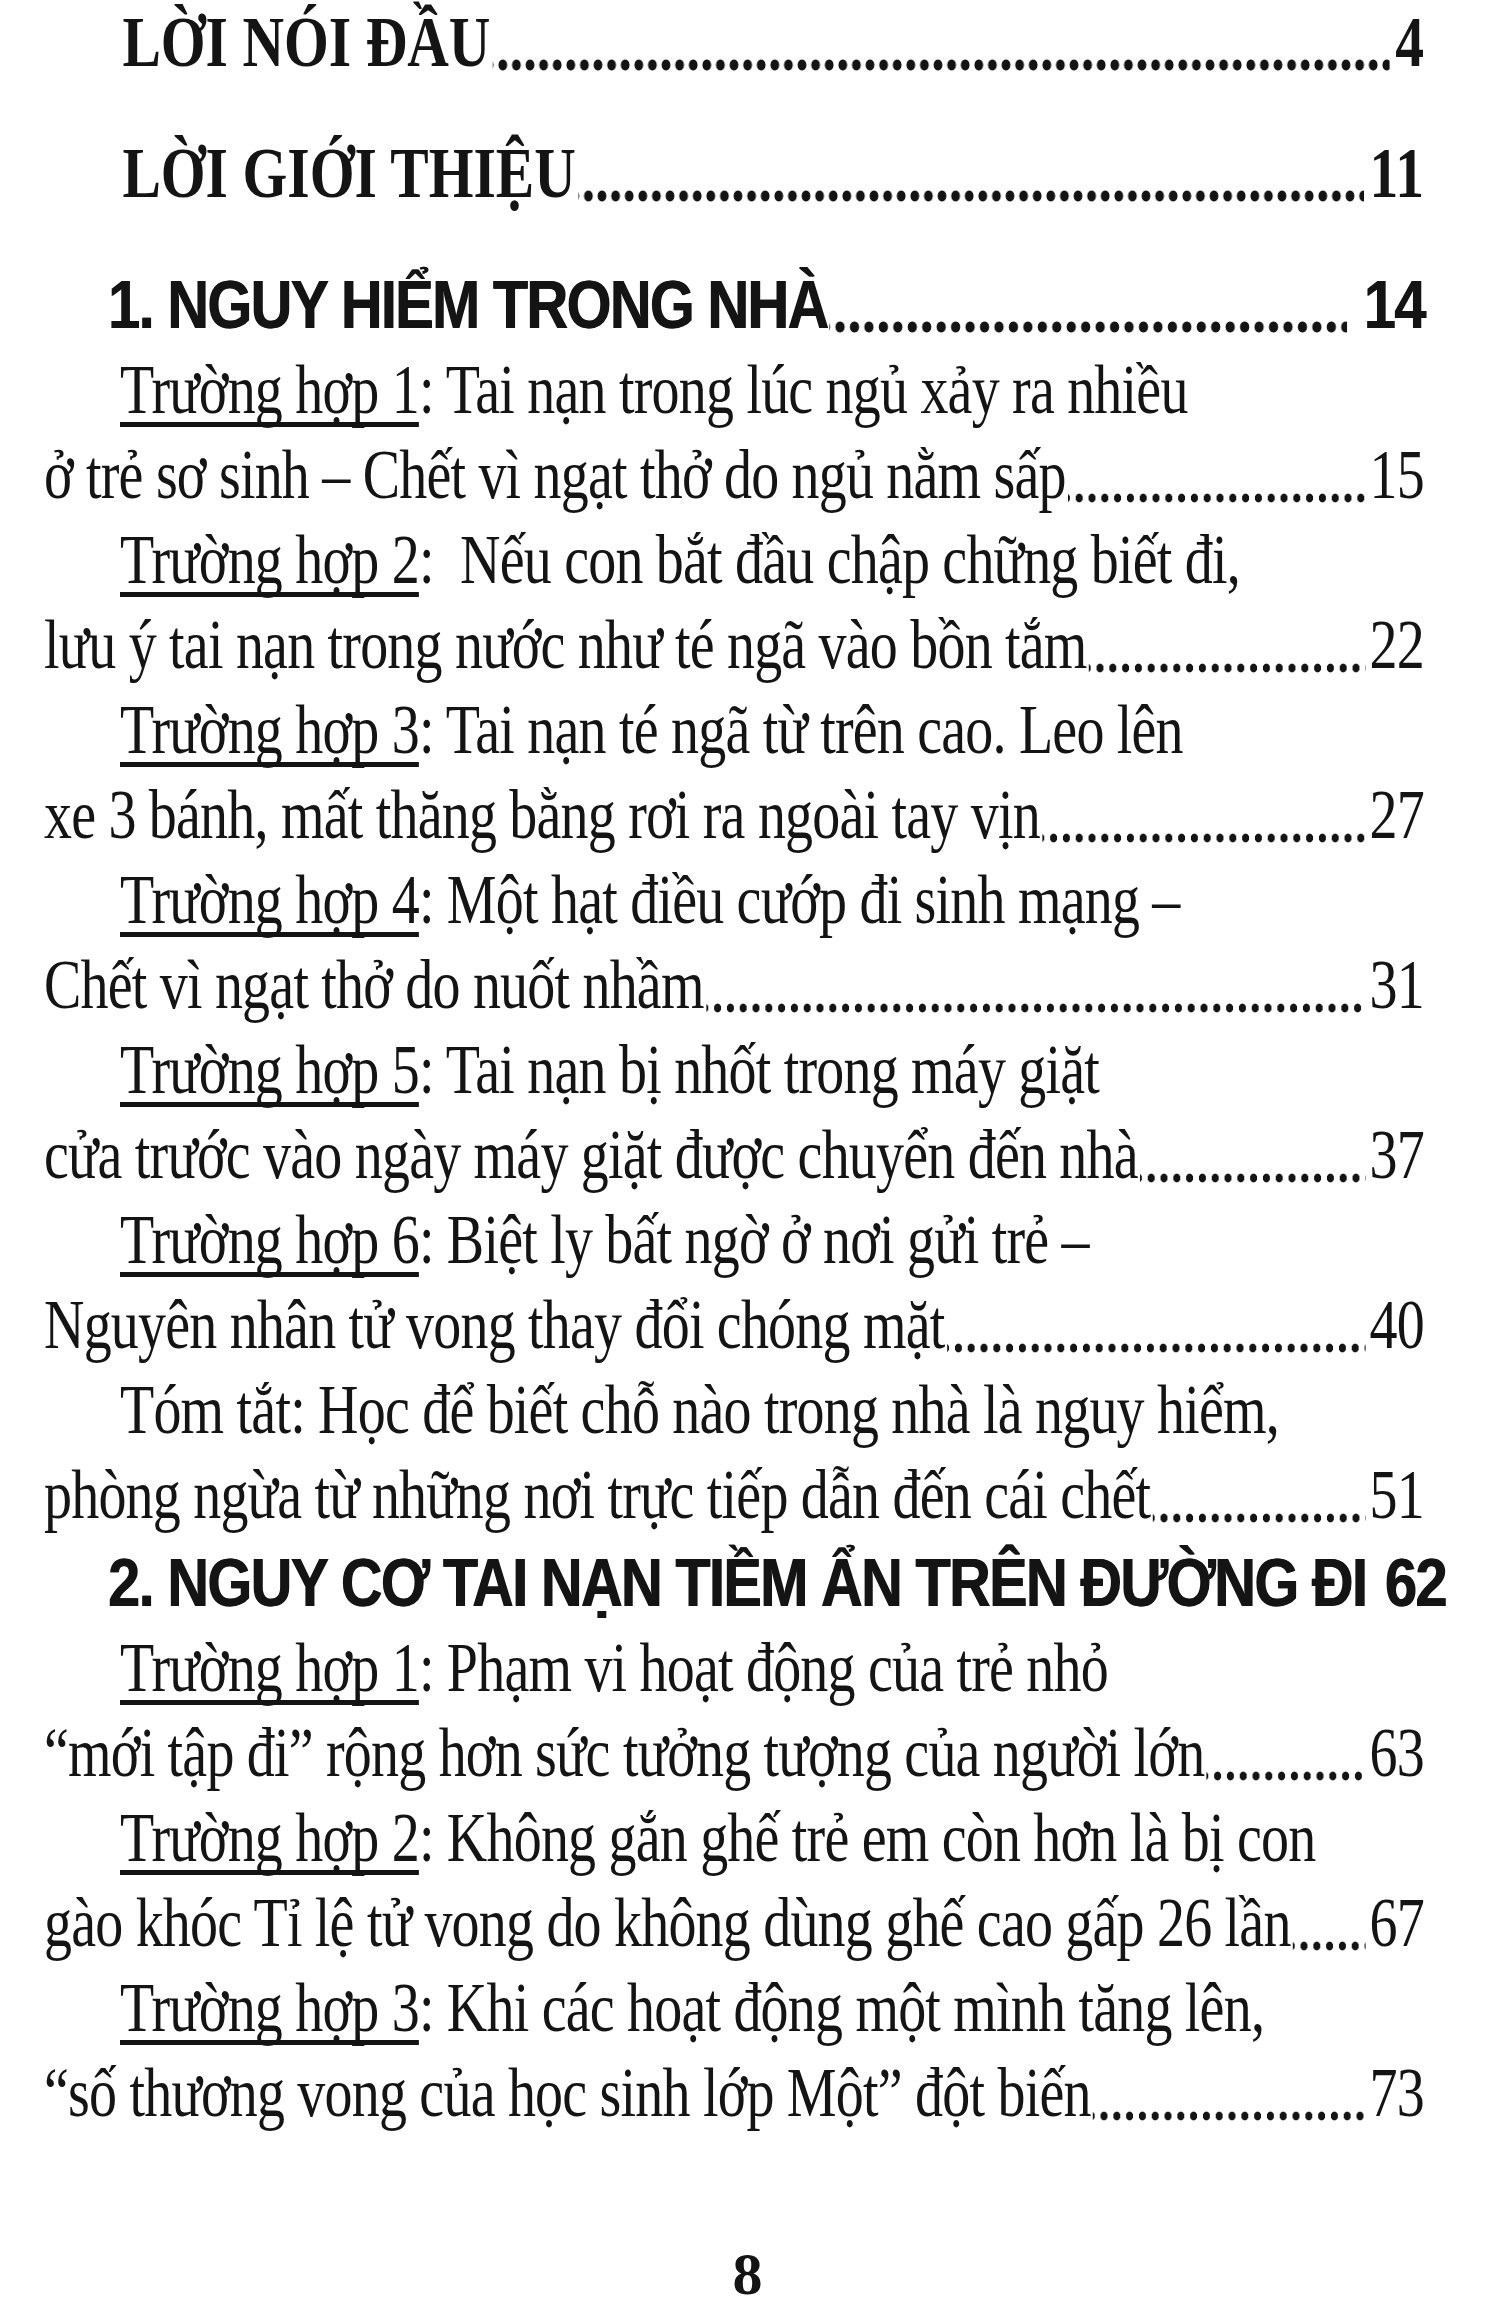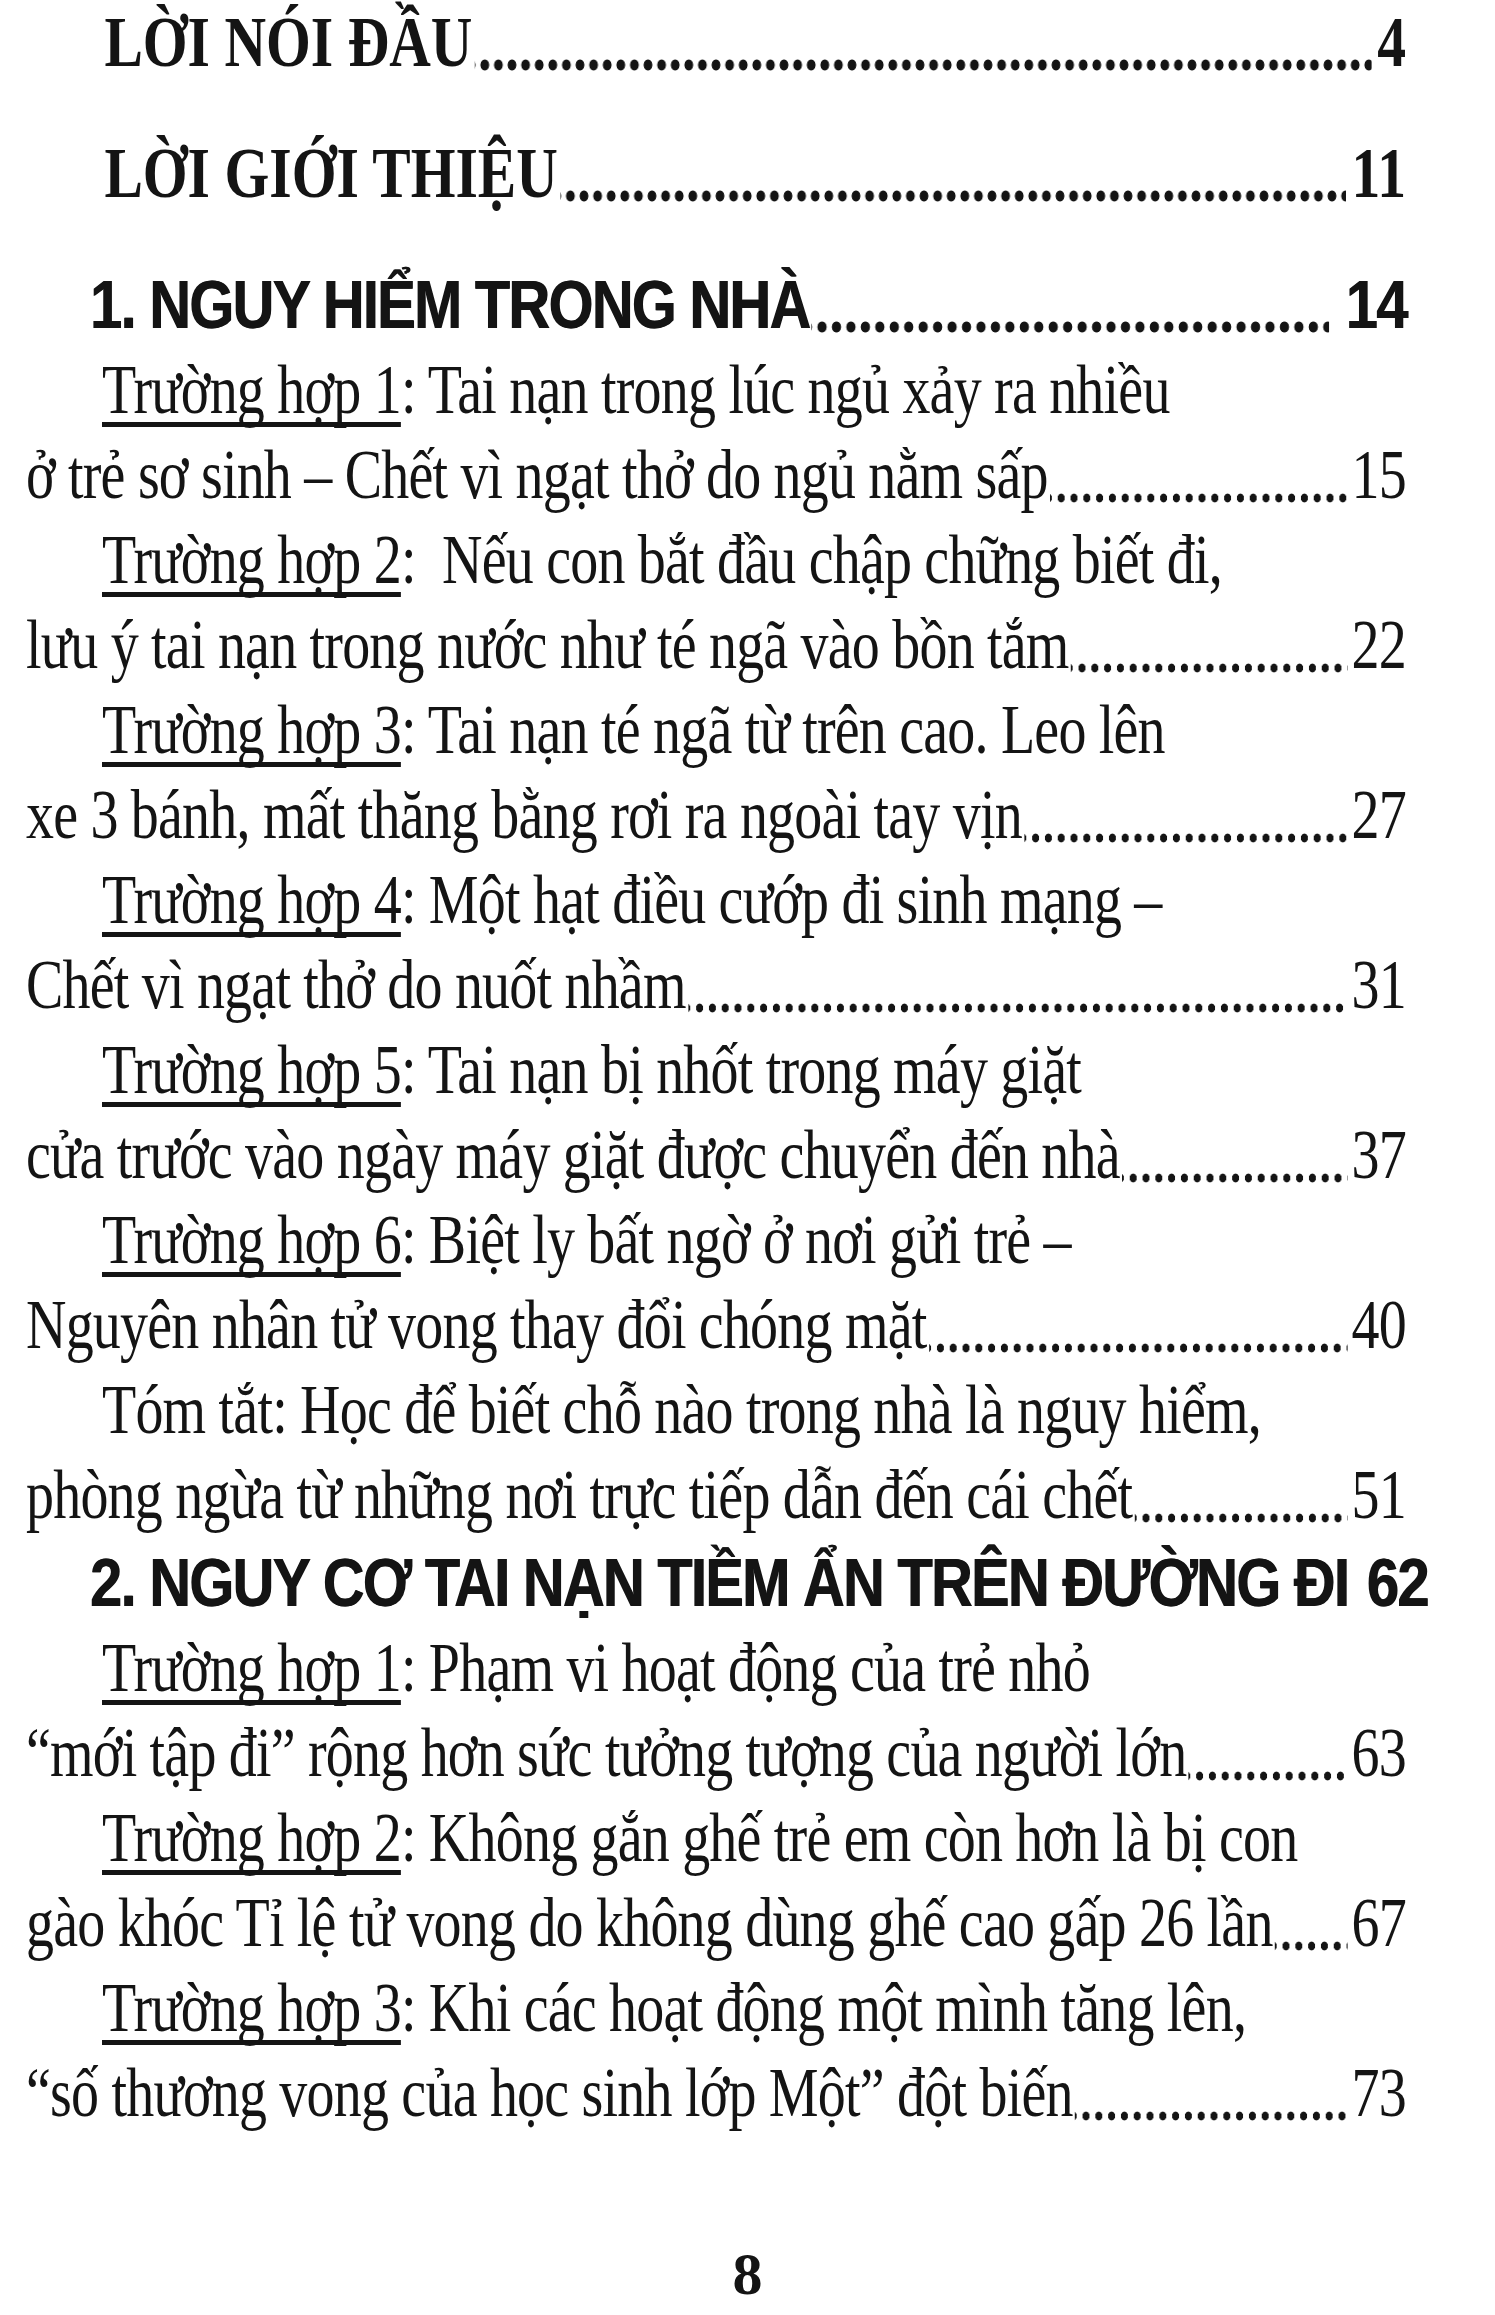--- a/index.html
+++ b/index.html
@@ -10,21 +10,21 @@
     color: #141414;
     overflow: hidden;
     font-family: "Liberation Serif", serif;
   }
   #page {
     width: 1495px;
     height: 2315px;
     position: relative;
   }
   #toc {
-    padding: 0 0 0 26px;
+    padding: 0 0 0 44px;
   }
   .row {
     display: flex;
     align-items: baseline;
     height: 85px;
     line-height: 85px;
     white-space: pre;
     width: 1725px;
     transform: scaleX(0.80);
     transform-origin: 0 0;

